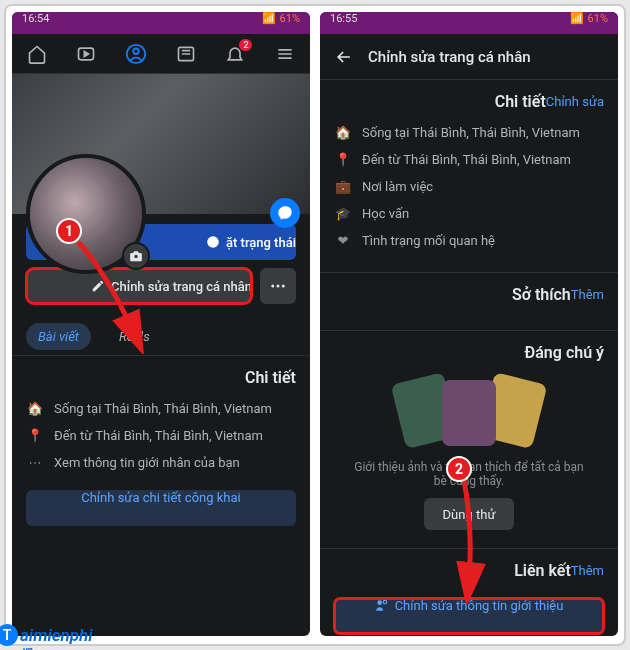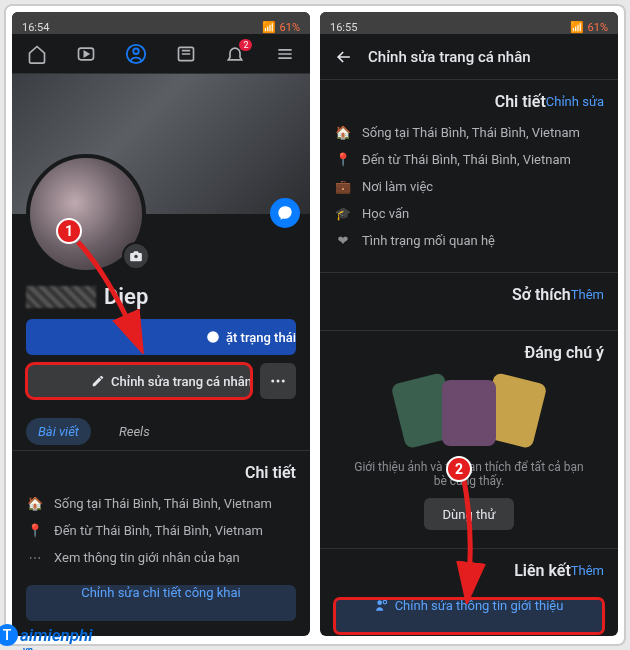--- a/index.html
+++ b/index.html
@@ -29,25 +29,25 @@
     overflow: hidden;
     color: #e4e6eb;
     position: relative;
     font-size: 13px;
   }
   
   .statusbar {
     height: 22px;
     display: flex;
     justify-content: space-between;
-    align-items: flex-end;
+    align-items: flex-start;
     padding: 0 10px;
     font-size: 11px;
     color: #ddd;
-    background: #404040;
+    background: #701a75;
   }
   .statusbar .right { display:flex; gap:4px; align-items:center;}
   .statusbar .batt { color:#ff7043;}
   
   .topnav {
     height: 40px;
     display: flex;
     justify-content: space-around;
     align-items: center;
     border-bottom: 1px solid #303132;
@@ -238,24 +238,20 @@
             <circle cx="12" cy="13" r="3" fill="#3a3b3c"></circle>
           </svg>
       </div>
       <div class="msg-bubble">
         <svg width="16" height="16" viewBox="0 0 24 24" fill="#fff">
             <path d="M12 2C6 2 2 6.5 2 12c0 3 1.3 5.5 3.5 7.3V22l3.3-1.8c1 .3 2 .4 3.2.4 6 0 10-4.5 10-10S18 2 12 2z"></path>
           </svg>
       </div>
     </div>
 
-    <div class="name-row">
-      <span class="pixblock"></span>
-      <span>Diep</span>
-    </div>
 
     <div class="btn-row">
       <div class="btn btn-blue">
         <svg width="14" height="14" viewBox="0 0 24 24" fill="#fff">
             <circle cx="12" cy="12" r="10"></circle>
           </svg>
         <span>ặt trạng thái</span>
       </div>
     </div>
     <div class="btn-row" style="padding-top:8px;">

